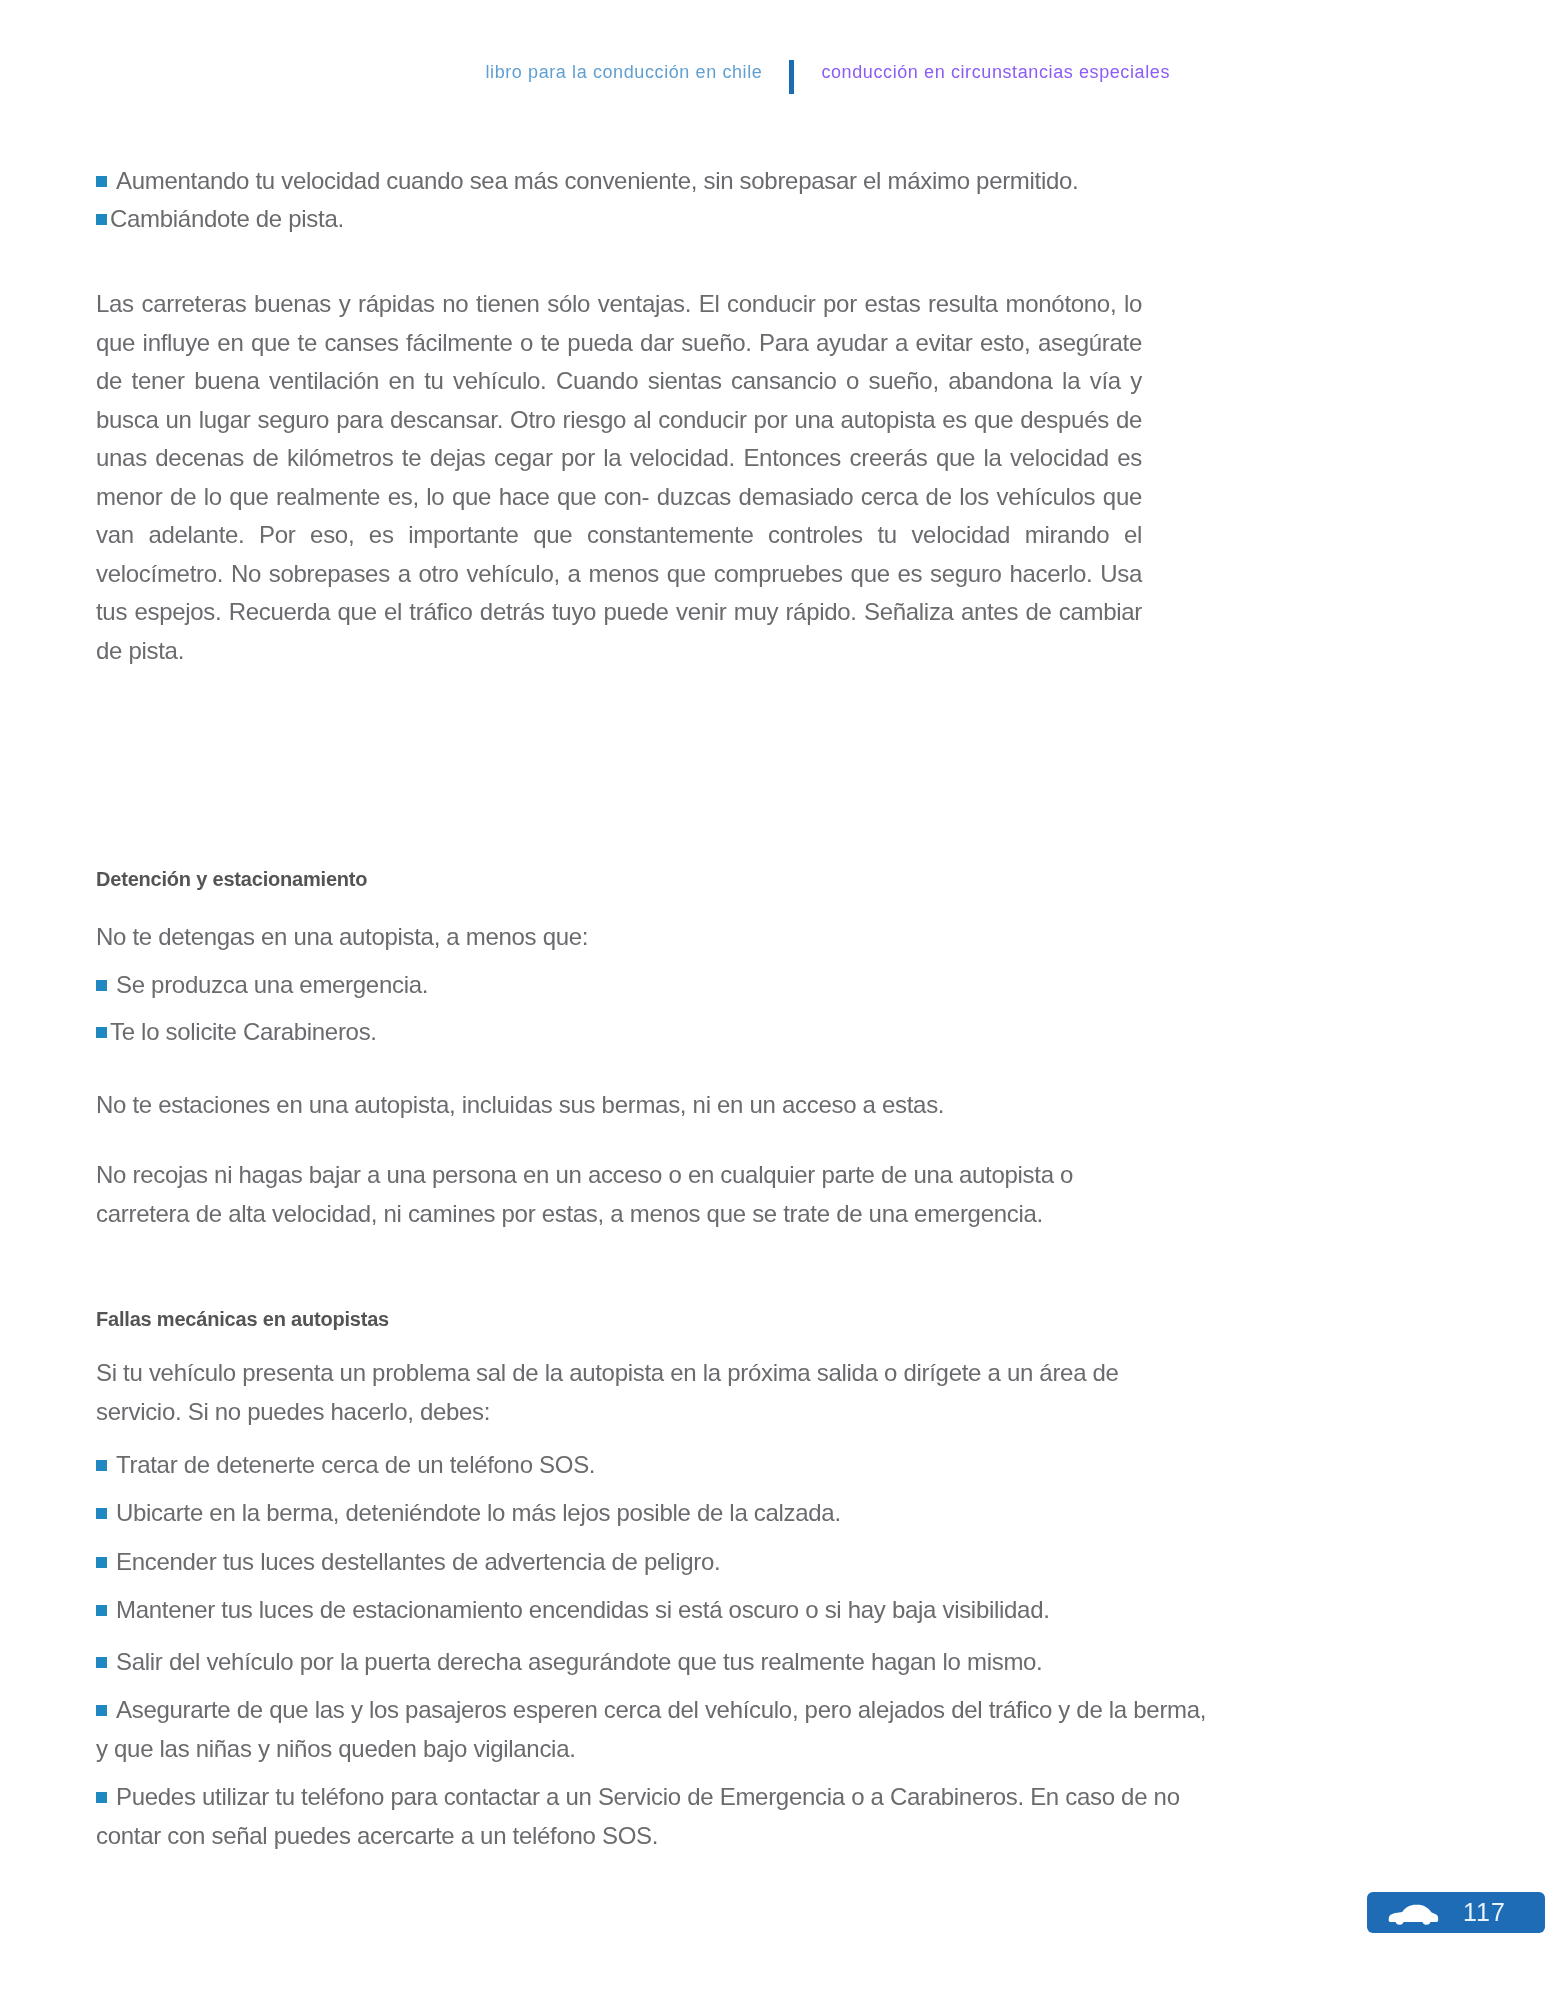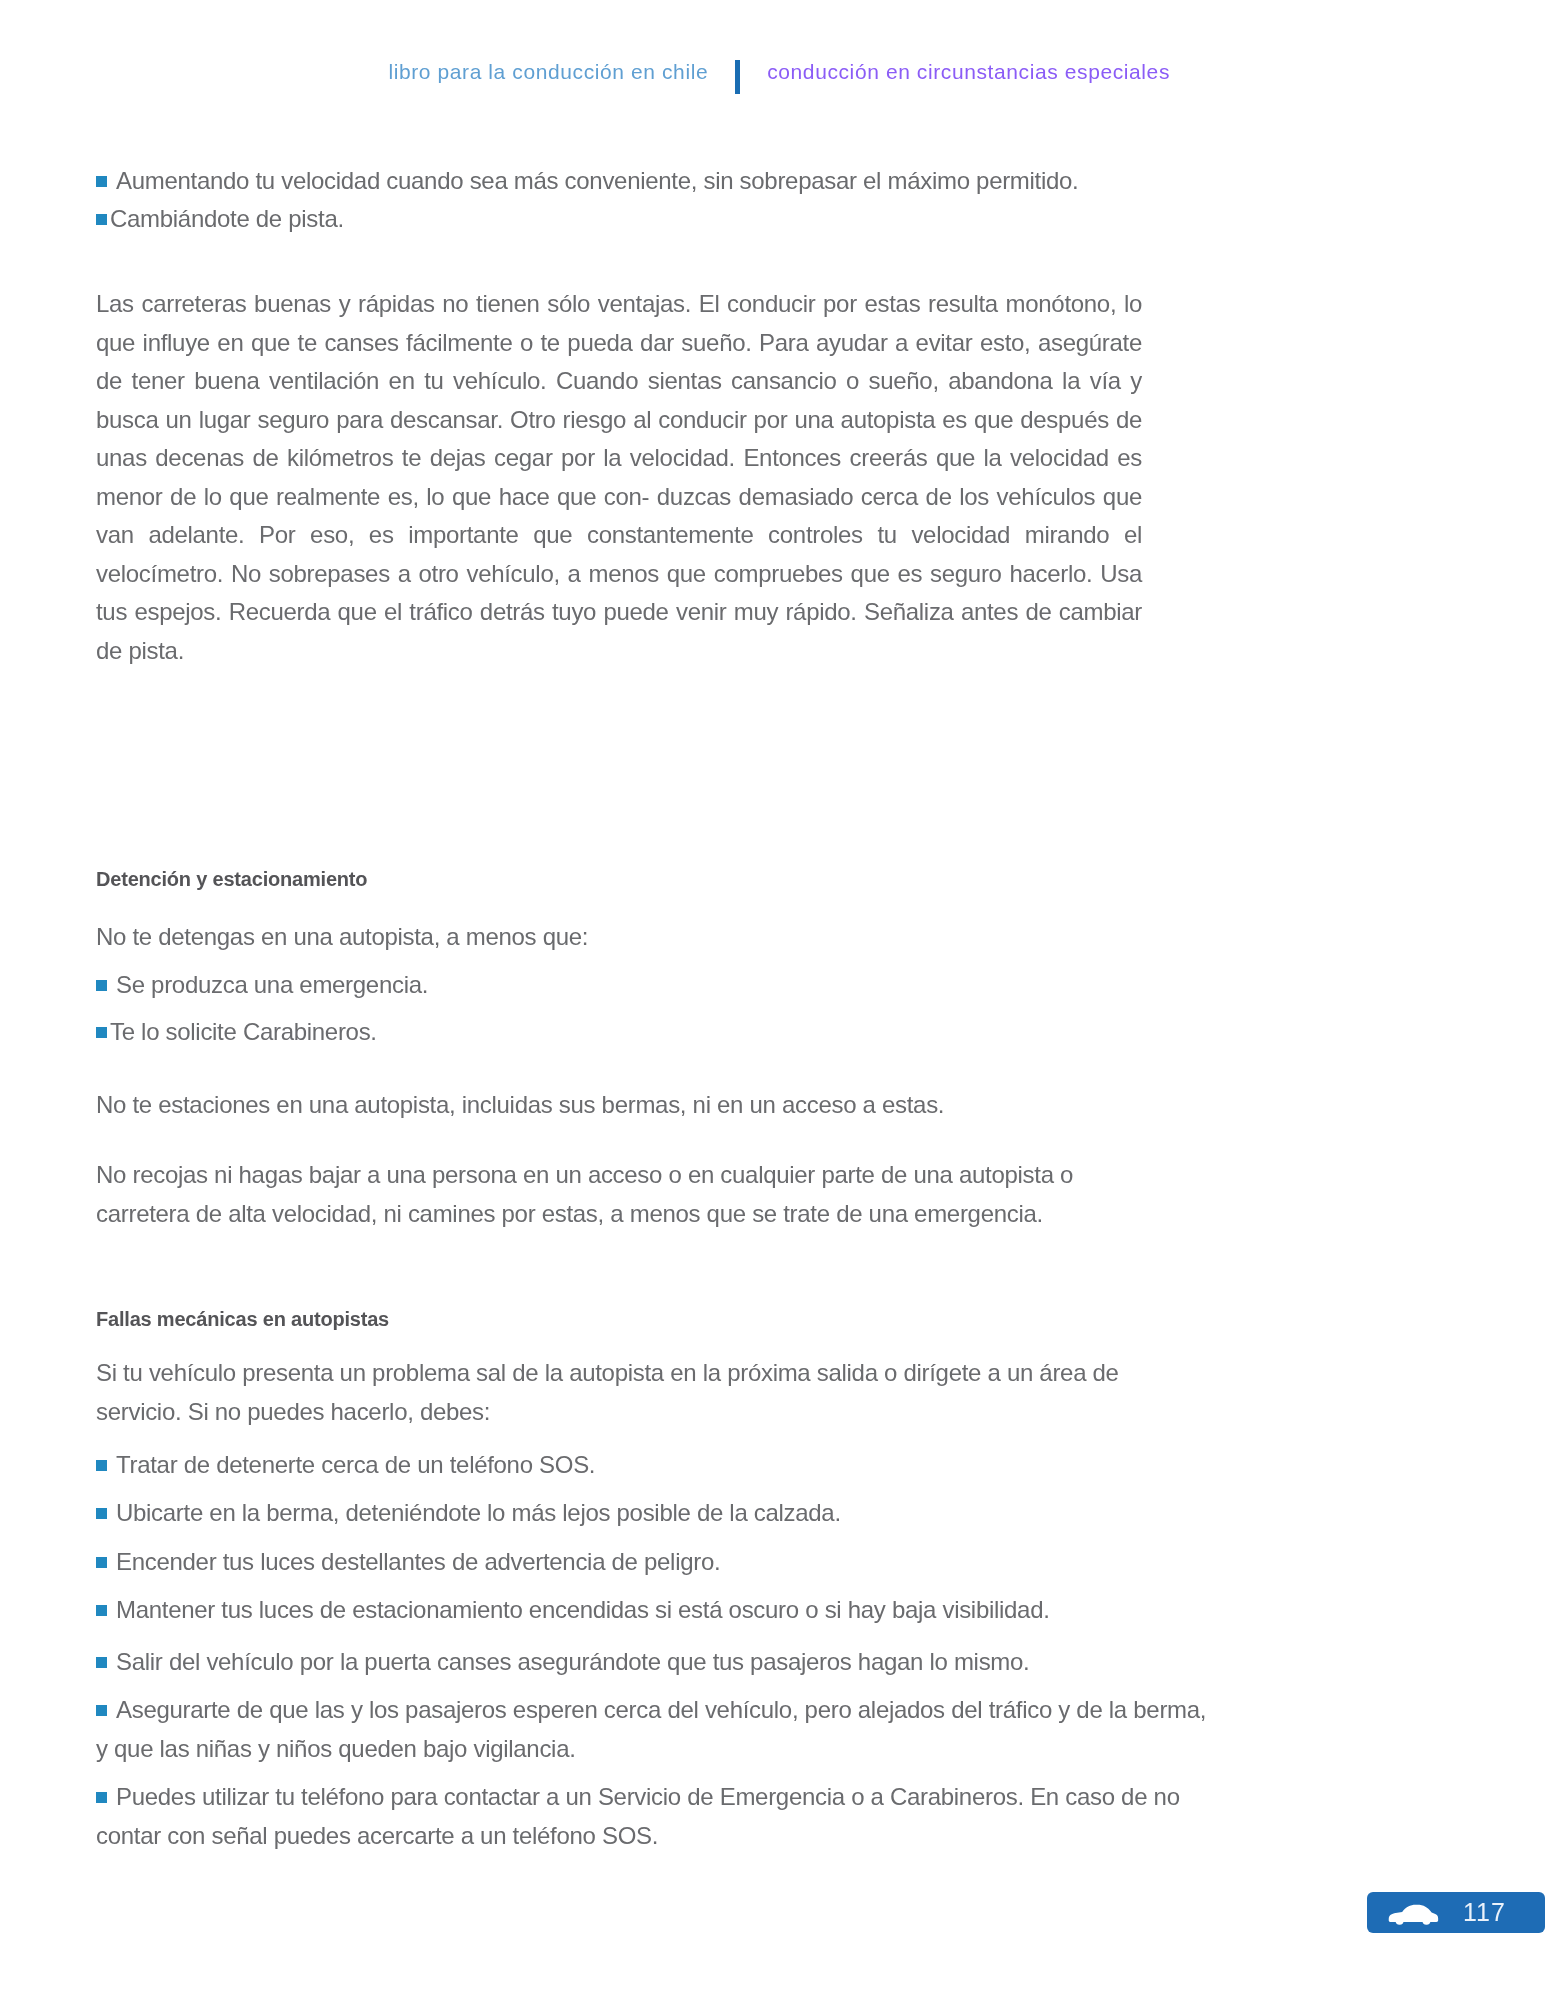--- a/index.html
+++ b/index.html
@@ -4,21 +4,21 @@
 <style>
   html,body { margin:0; padding:0; background:#ffffff; }
   #page {
     position:relative; width:1545px; height:2000px; background:#ffffff;
     font-family:"Liberation Sans", sans-serif; color:#6a6b6e; overflow:hidden;
   }
   
   .hdr {
     position:absolute; top:50px; left:0; width:1170px;
     display:flex; justify-content:flex-end; align-items:center; gap:27px;
-    font-size:21px; letter-spacing:0.6px;
+    font-size:18px; letter-spacing:0.6px;
   }
   .hdr-left  { color:#5f9fd2; }
   .hdr-right { color:#8b5cf6; }
   .hdr-div   { width:5px; height:34px; background:#1a6db3; margin-top:10px; }
   
   .blk {
     position:absolute; left:96px; width:1046px;
     font-size:24px; line-height:38.5px; letter-spacing:-0.3px;
   }
   .wide { width:1120px; }
@@ -79,21 +79,21 @@
   <div class="blk wide" style="top:1494px">
     <span class="bsq"></span><span>Ubicarte en la berma, deteniéndote lo más lejos posible de la calzada.</span>
   </div>
   <div class="blk wide" style="top:1543px">
     <span class="bsq"></span><span>Encender tus luces destellantes de advertencia de peligro.</span>
   </div>
   <div class="blk wide" style="top:1591px">
     <span class="bsq"></span><span>Mantener tus luces de estacionamiento encendidas si está oscuro o si hay baja visibilidad.</span>
   </div>
   <div class="blk wide" style="top:1643px">
-    <span class="bsq"></span><span>Salir del vehículo por la puerta canses asegurándote que tus pasajeros hagan lo mismo.</span>
+    <span class="bsq"></span><span>Salir del vehículo por la puerta derecha asegurándote que tus realmente hagan lo mismo.</span>
   </div>
   <div class="blk wide" style="top:1691px">
     <span class="bsq"></span><span>Asegurarte de que las y los pasajeros esperen cerca del vehículo, pero alejados del tráfico y de la berma, y que las niñas y niños queden bajo vigilancia.</span>
   </div>
   <div class="blk wide" style="top:1778px">
     <span class="bsq"></span><span>Puedes utilizar tu teléfono para contactar a un Servicio de Emergencia o a Carabineros. En caso de no contar con señal puedes acercarte a un teléfono SOS.</span>
   </div>
 
   <div class="page-badge">
     <svg class="car" viewBox="0 0 60 28" xmlns="http://www.w3.org/2000/svg">

